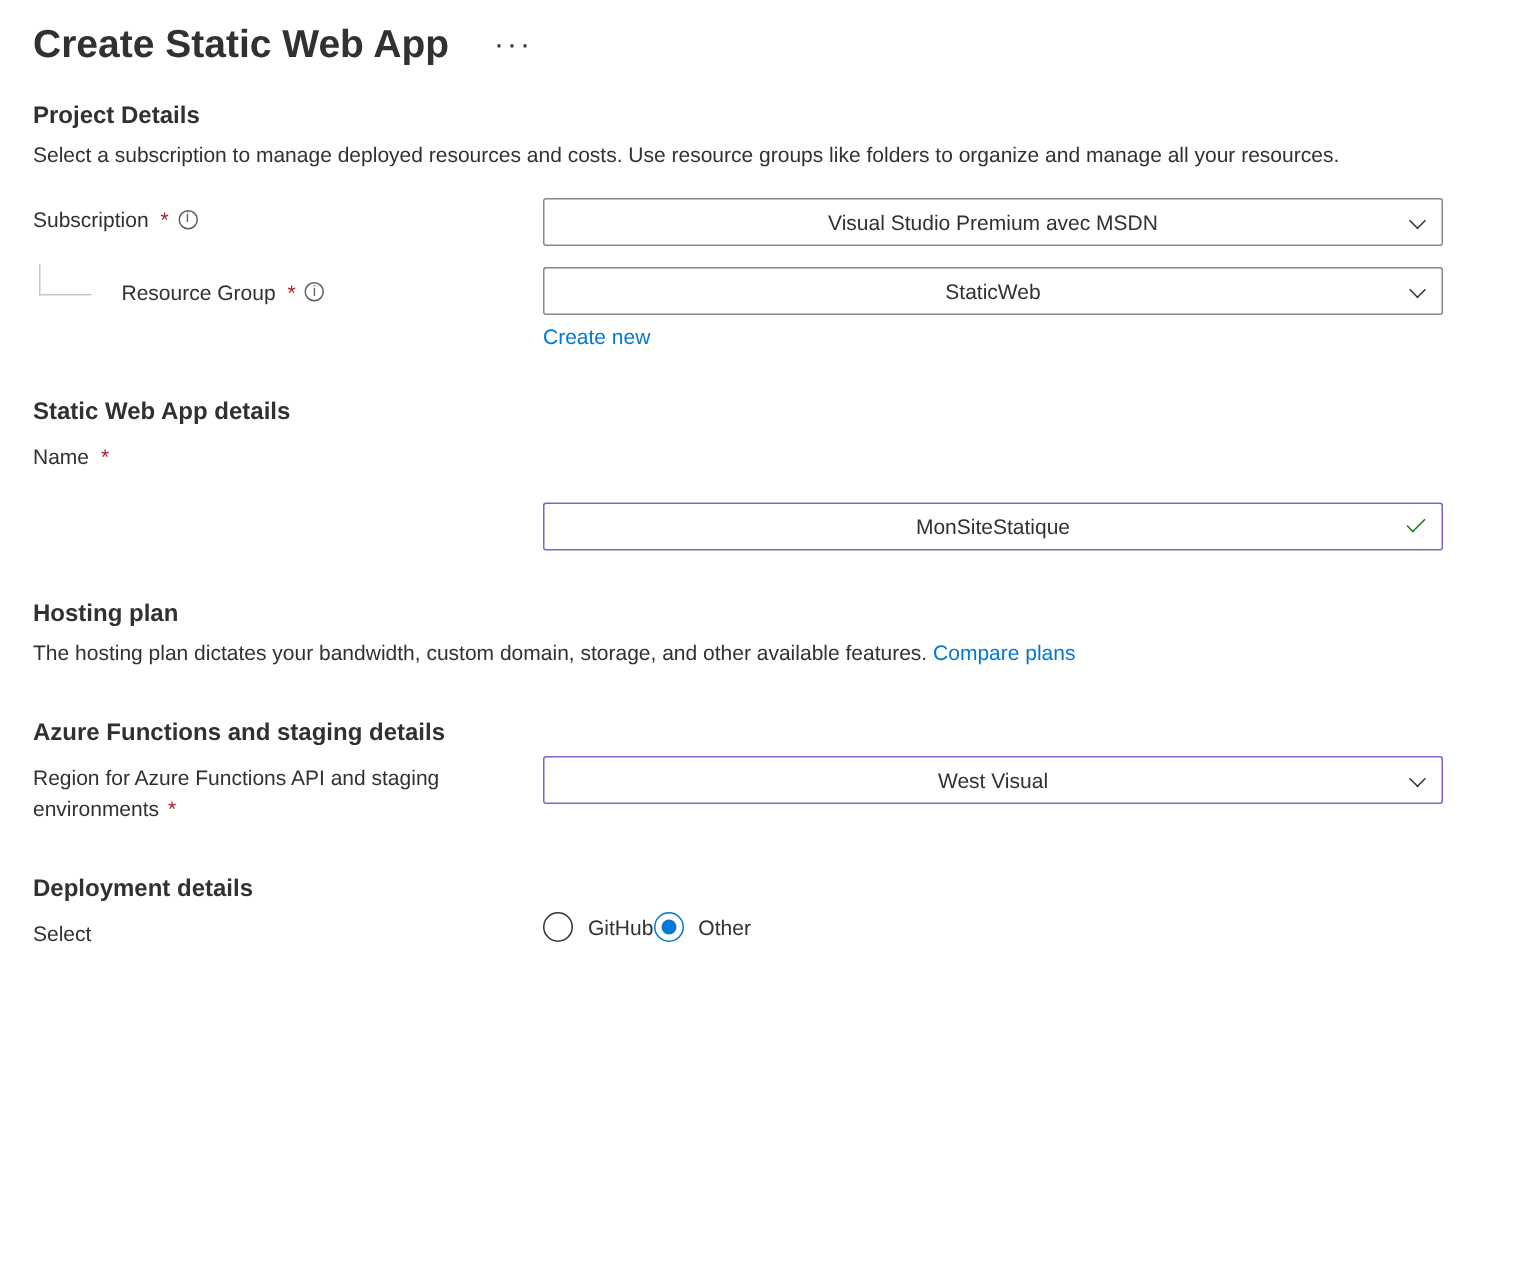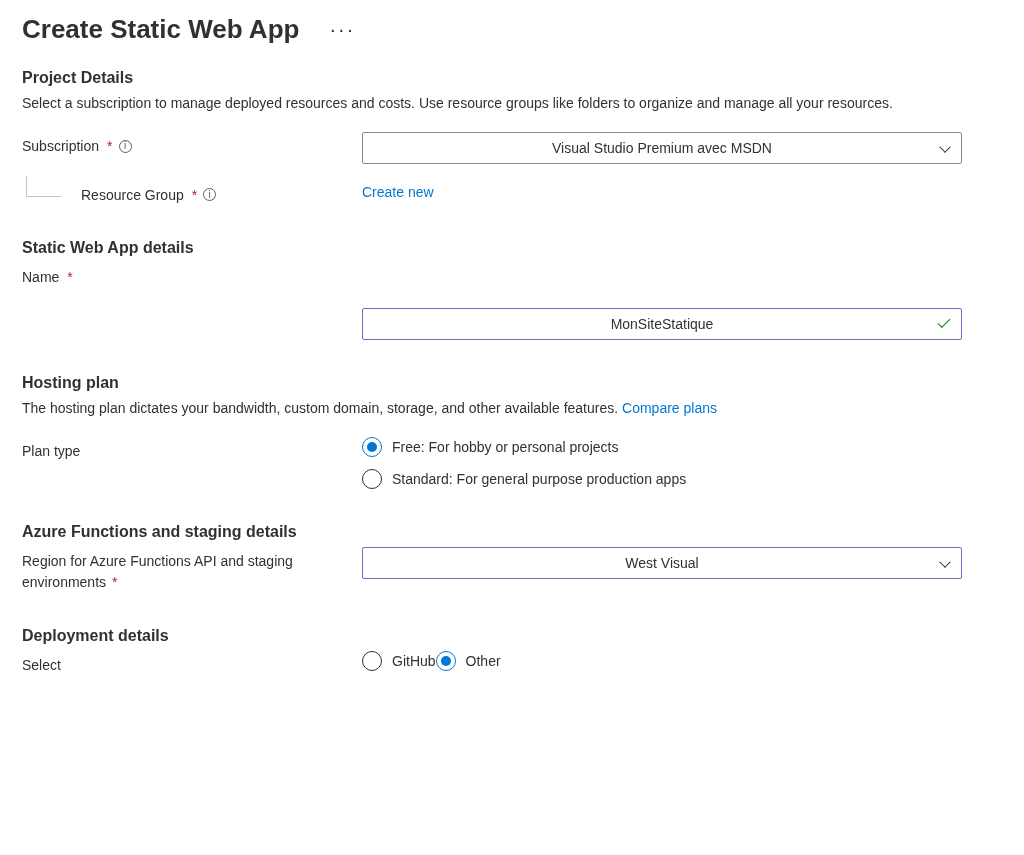--- a/index.html
+++ b/index.html
@@ -196,20 +196,24 @@
     </div>
   </div>
 
   <div class="row">
     <div class="label-col indented">
       <span>Resource Group</span>
       <span class="req">*</span>
       <span class="info-icon">i</span>
     </div>
     <div class="input-col">
+      <div class="select">
+        <span>StaticWeb</span>
+        <span class="chev"></span>
+      </div>
       <span class="sublink">Create new</span>
     </div>
   </div>
 </div>
 
 <div class="section">
   <h2>Static Web App details</h2>
   <div class="row">
     <div class="label-col">
       <span>Name</span>
@@ -222,37 +226,20 @@
       </div>
     </div>
   </div>
 </div>
 
 <div class="section">
   <h2>Hosting plan</h2>
   <p class="desc">
     <span>The hosting plan dictates your bandwidth, custom domain, storage, and other available features. </span><span class="link">Compare plans</span>
   </p>
-  <div class="row">
-    <div class="label-col">
-      <span>Plan type</span>
-    </div>
-    <div class="input-col">
-      <div class="radio-group">
-        <div class="radio-item">
-          <span class="radio selected"></span>
-          <span>Free: For hobby or personal projects</span>
-        </div>
-        <div class="radio-item">
-          <span class="radio"></span>
-          <span>Standard: For general purpose production apps</span>
-        </div>
-      </div>
-    </div>
-  </div>
 </div>
 
 <div class="section">
   <h2>Azure Functions and staging details</h2>
   <div class="row">
     <div class="label-col" style="padding-top:4px;">
       <span style="line-height:1.5">
         <span>Region for Azure Functions API and staging environments</span>
         <span class="req">*</span>
       </span>

